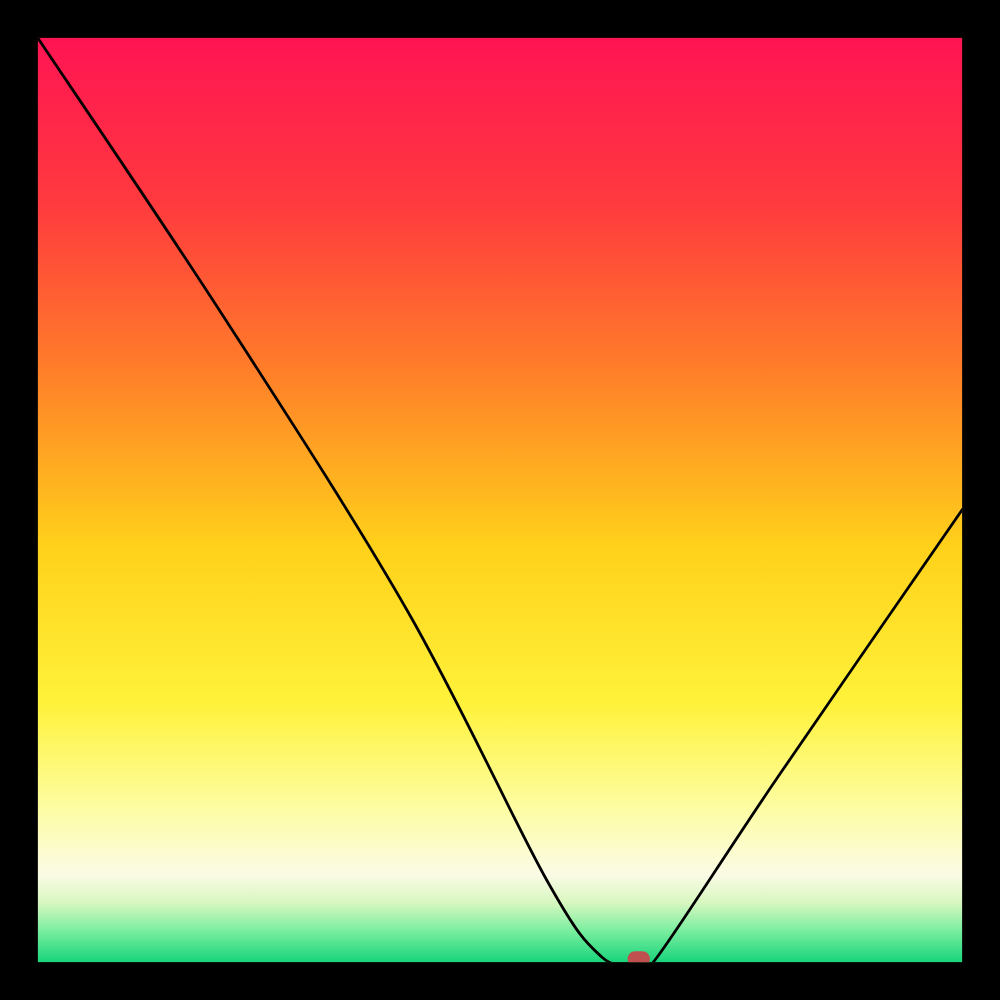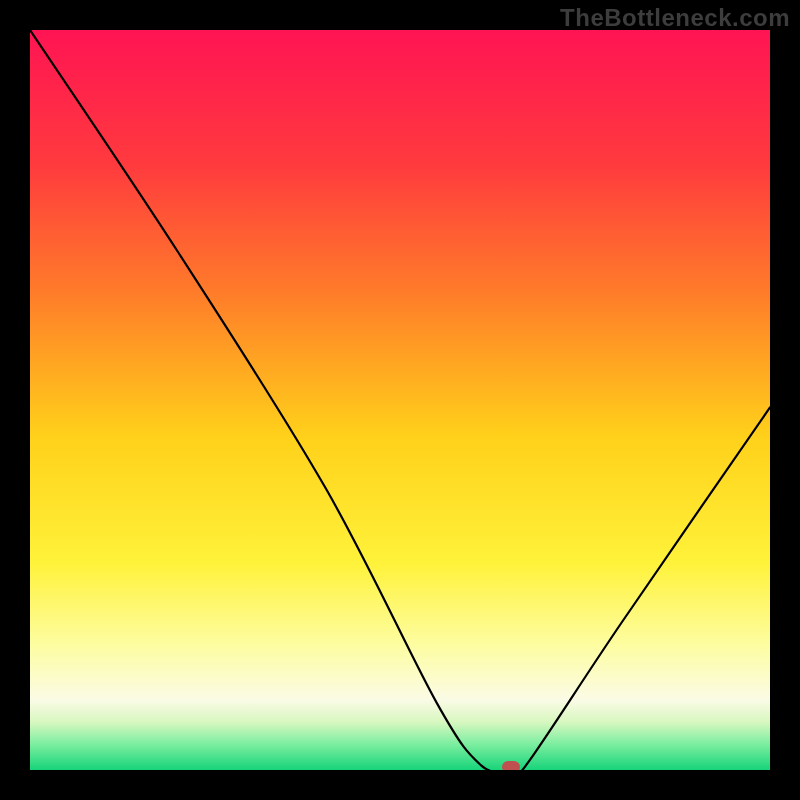--- a/index.html
+++ b/index.html
@@ -42,21 +42,20 @@
   }
   .marker {
     fill: #c05050;
     stroke: none;
   }
 </style>
 </head>
 <body>
 
 <div class="frame">
-  <div class="watermark">TheBottleneck.com</div>
 
   <div class="plot">
     <svg id="plot-svg" viewBox="0 0 740 740" preserveAspectRatio="none">
       <defs>
         <linearGradient id="bg-grad" x1="0" y1="0" x2="0" y2="1">
             <stop offset="0%" stop-color="#ff1453"></stop>
             <stop offset="18%" stop-color="#ff3a3e"></stop>
             <stop offset="35%" stop-color="#ff7a2a"></stop>
             <stop offset="55.00000000000001%" stop-color="#ffd11a"></stop>
             <stop offset="72%" stop-color="#fff23a"></stop>

